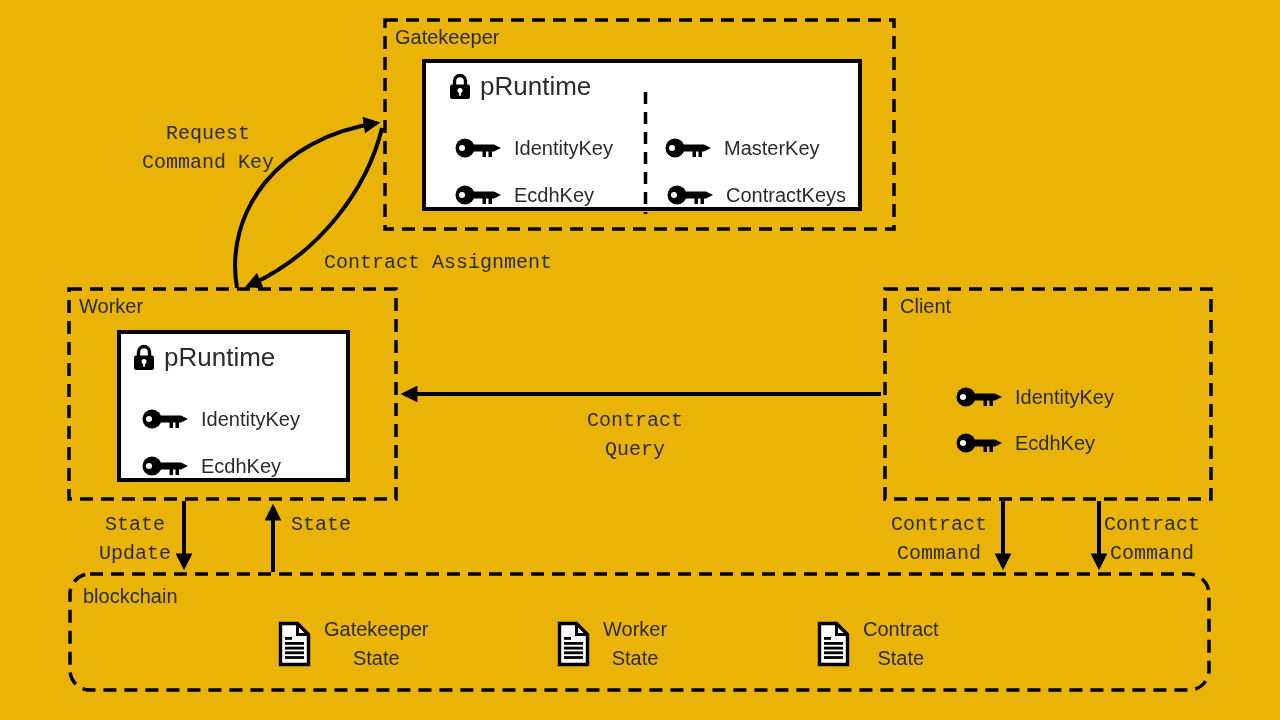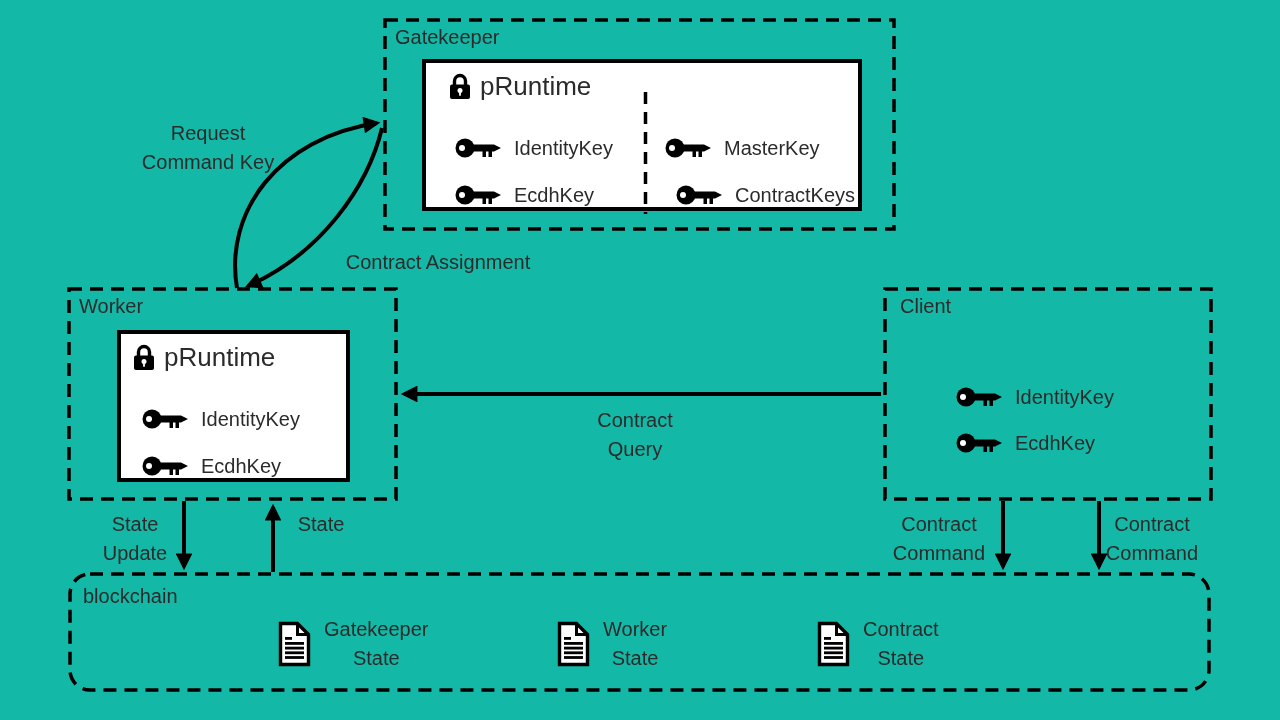--- a/index.html
+++ b/index.html
@@ -1,28 +1,28 @@
 <!DOCTYPE html>
 <html><head>
 <meta charset="utf-8">
 <style>
   html,body{margin:0;padding:0;background:#ffffff;}
   .canvas{
-    position:relative;width:1280px;height:720px;background:#14b8a6;overflow:hidden;
+    position:relative;width:1280px;height:720px;background:#eab308;overflow:hidden;
     font-family:"Liberation Sans",sans-serif;color:#2b2b2b;
   }
   .box{position:absolute;z-index:1;}
   .box-border{position:absolute;left:0;top:0;}
   .box-title{position:absolute;font-size:20px;line-height:24px;color:#2b2b2b;white-space:nowrap;}
   .solid-box{position:absolute;border:4px solid #000;box-sizing:border-box;background:#fff;}
   .pr-header{position:absolute;display:flex;align-items:center;gap:7px;}
   .pr-label{font-size:26px;color:#2b2b2b;white-space:nowrap;}
   .key-row{position:absolute;display:flex;align-items:center;gap:13px;height:26px;margin-top:19px;}
   .key-label{font-size:20px;color:#2b2b2b;white-space:nowrap;}
-  .edge-label{position:absolute;z-index:2;font-size:20px;line-height:29px;text-align:center;color:#2b2b2b;white-space:nowrap;}
+  .edge-label{position:absolute;z-index:2;font-size:20px;line-height:29px;text-align:center;color:#2b2b2b;white-space:nowrap;font-family:Liberation Mono, monospace;}
   .doc-group{position:absolute;display:flex;align-items:center;gap:13px;}
   .doc-label{font-size:20px;line-height:29px;text-align:center;color:#2b2b2b;white-space:nowrap;}
   .overlay{position:absolute;left:0;top:0;z-index:3;pointer-events:none;}
   .icon{display:block;flex:0 0 auto;}
 </style>
 </head>
 <body>
 
 <div class="canvas">
 
@@ -64,21 +64,21 @@
         <span class="key-label">EcdhKey</span>
       </div>
       <div class="key-row" style="left:239px;top:53px;">
         <svg class="icon" width="46" height="24" viewBox="0 0 46 24">
           <circle cx="10" cy="12" r="9.5" fill="#000"></circle>
             <circle cx="7" cy="12" r="3" fill="#fff"></circle>
           <path d="M18,8.5 H39 L46,12 L39,15.5 H37 V21 H33.5 V15.5 H31 V21 H27.5 V15.5 H18 Z" fill="#000"></path>
         </svg>
         <span class="key-label">MasterKey</span>
       </div>
-      <div class="key-row" style="left:250px;top:100px;">
+      <div class="key-row" style="left:241px;top:100px;">
         <svg class="icon" width="46" height="24" viewBox="0 0 46 24">
           <circle cx="10" cy="12" r="9.5" fill="#000"></circle>
             <circle cx="7" cy="12" r="3" fill="#fff"></circle>
           <path d="M18,8.5 H39 L46,12 L39,15.5 H37 V21 H33.5 V15.5 H31 V21 H27.5 V15.5 H18 Z" fill="#000"></path>
         </svg>
         <span class="key-label">ContractKeys</span>
       </div>
     </div>
   </div>
 

